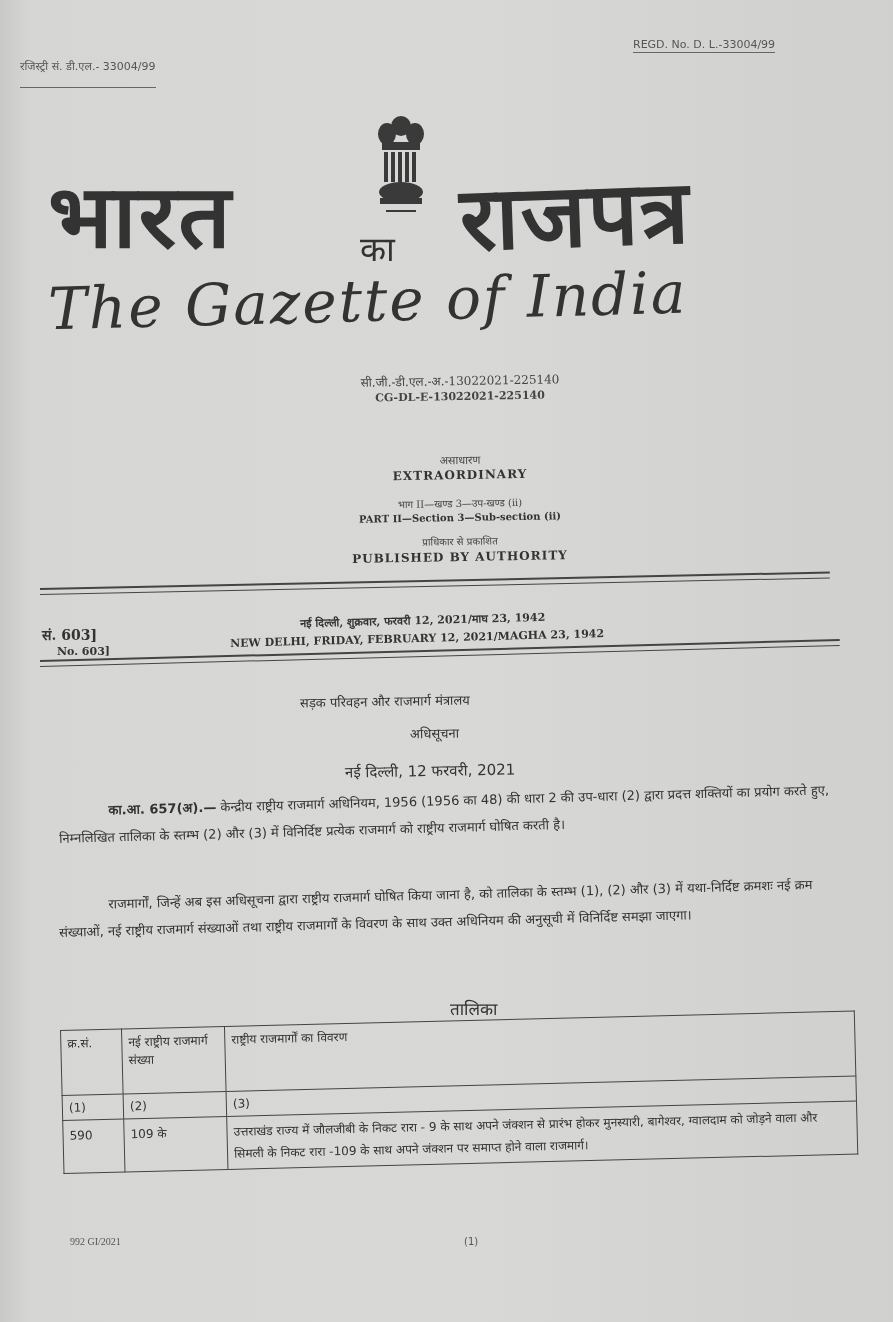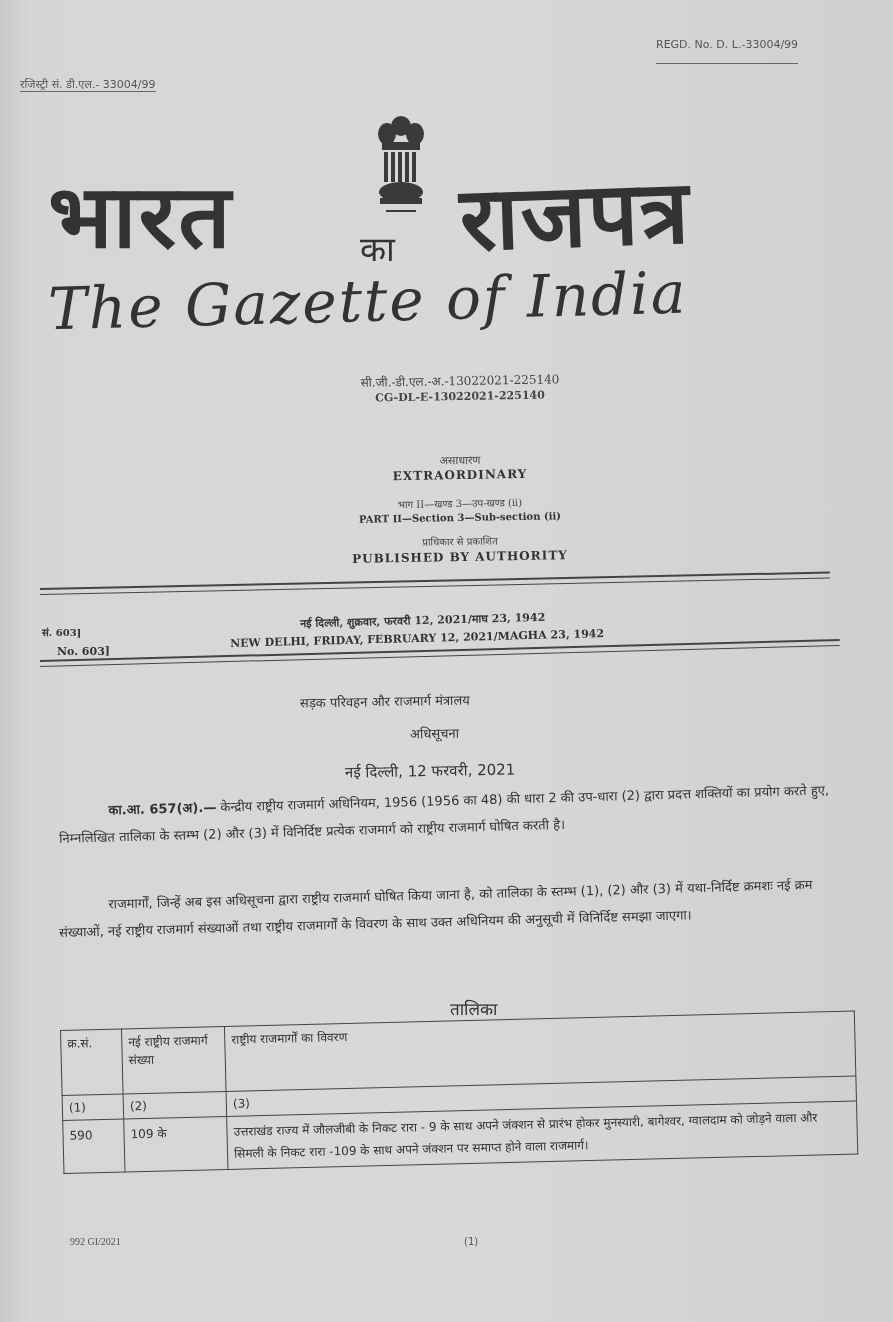--- a/index.html
+++ b/index.html
@@ -8,29 +8,28 @@
     background: #d2d2d0;
     font-family: "DejaVu Serif", serif;
     color: #2a2a2a;
     position: relative;
   }
   .page {
     position: absolute; left: 0; top: 0; width: 893px; height: 1322px;
     background: linear-gradient(90deg, #c9c9c7 0px, #d6d6d4 30px, #d8d8d6 450px, #d0d0ce 893px);
   }
   .reg-left {
-    position: absolute; left: 20px; top: 76px;
-    font-size: 11px; color: #555; border-bottom: 1px solid #666; padding-bottom: 0;
+    position: absolute; left: 20px; top: 58px;
+    font-size: 11px; color: #555; border-bottom: 1px solid #666; padding-bottom: 14px;
     font-family: "DejaVu Sans", sans-serif;
   }
   .reg-right {
     position: absolute; left: 633px; top: 38px;
-    font-size: 11px; color: #555; border-bottom: 1px solid #666; padding-bottom: 12px;
+    font-size: 11px; color: #555; border-bottom: 1px solid #666; padding-bottom: 1px;
     font-family: "DejaVu Sans", sans-serif;
-    margin-left: 23px;
   }
   .emblem {
     position: absolute; left: 372px; top: 112px; width: 58px; height: 110px;
   }
   .title-hi-left {
     position: absolute; left: 48px; top: 172px;
     font-size: 92px; font-weight: bold; color: #333; letter-spacing: 2px;
     font-family: "DejaVu Sans", sans-serif; line-height: 1;
     transform: scaleY(0.95);
   }
@@ -62,21 +61,21 @@
   .part-en { top: 512px; font-size: 10px; color: #333; font-weight: bold; }
   .pub-hi { top: 534px; font-size: 10px; color: #444; }
   .pub-en { top: 550px; font-size: 12px; color: #333; font-weight: bold; letter-spacing: 1px; }
   .rule {
     position: absolute; background: #444; height: 2px;
   }
   .rule.r1 { left: 40px; top: 588px; width: 790px; transform: rotate(-1.2deg); transform-origin: left; }
   .rule.r1b { left: 40px; top: 594px; width: 790px; height: 1px; transform: rotate(-1.2deg); transform-origin: left; }
   .rule.r2 { left: 40px; top: 660px; width: 800px; transform: rotate(-1.5deg); transform-origin: left; }
   .rule.r2b { left: 40px; top: 666px; width: 800px; height: 1px; transform: rotate(-1.5deg); transform-origin: left; }
-  .no-hi { position: absolute; left: 42px; top: 625px; font-size: 10px; color: #333; font-weight: bold; }
+  .no-hi { position: absolute; left: 42px; top: 625px; font-size: 14px; color: #333; font-weight: bold; }
   .no-en { position: absolute; left: 42px; top: 645px; font-size: 11px; color: #333; font-weight: bold; margin-left: 15px; }
   .date-hi { position: absolute; left: 300px; top: 612px; font-size: 11px; color: #333; font-weight: bold; transform: rotate(-1.5deg); }
   .date-en { position: absolute; left: 230px; top: 632px; font-size: 11px; color: #333; font-weight: bold; transform: rotate(-1.5deg); }
   .ministry { position: absolute; left: 300px; top: 692px; font-size: 13px; color: #333; font-family: "DejaVu Sans", sans-serif; transform: rotate(-1deg); }
   .notif { position: absolute; left: 410px; top: 724px; font-size: 13px; color: #333; font-family: Liberation Serif, serif; transform: rotate(-1deg); }
   .place-date { position: absolute; left: 345px; top: 760px; font-size: 15px; color: #333; font-family: "DejaVu Sans", sans-serif; transform: rotate(-1deg); }
   .para {
     position: absolute; left: 58px; width: 790px;
     font-size: 13px; line-height: 27px; color: #333;
     font-family: "DejaVu Sans", sans-serif;

